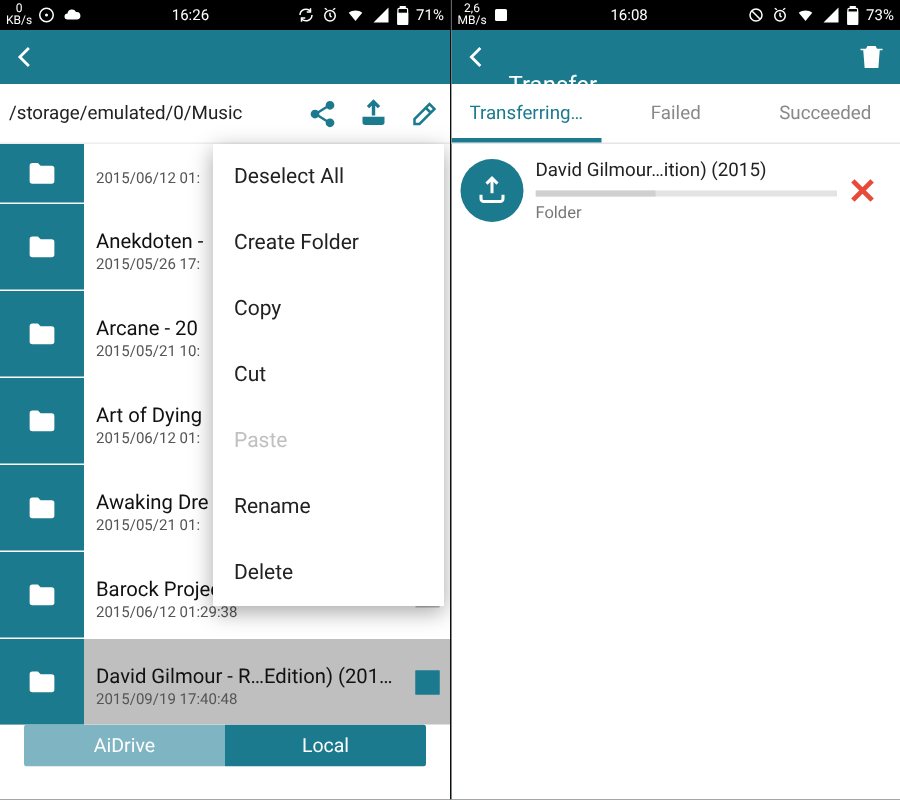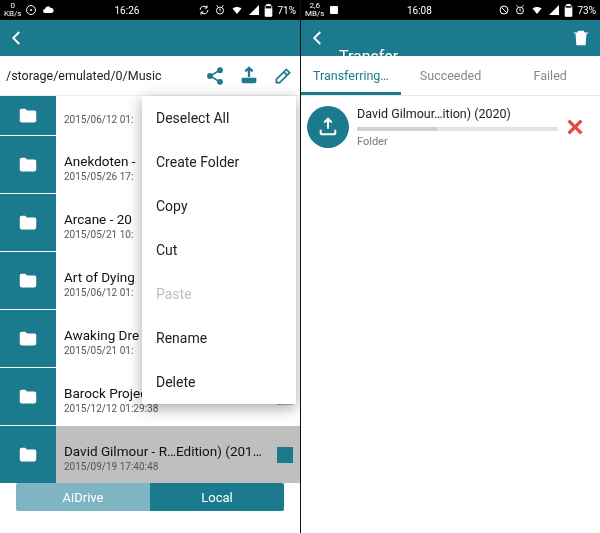--- a/index.html
+++ b/index.html
@@ -197,21 +197,21 @@
           </div>
       </div>
       <div class="row">
         <div class="iconcell">
             <svg width="26" height="22" viewBox="0 0 24 24" fill="#fff">
               <path d="M3 6a2 2 0 0 1 2-2h4l2 2h8a2 2 0 0 1 2 2v9a2 2 0 0 1-2 2H5a2 2 0 0 1-2-2V6z"></path>
             </svg>
           </div>
         <div class="body">
             <div class="name">Barock Project - Skyline (2015)</div>
-            <div class="date">2015/12/12 01:29:38</div>
+            <div class="date">2015/06/12 01:29:38</div>
           </div>
         <div class="chk">
             <div class="chk-box"></div>
           </div>
       </div>
       <div class="row selected">
         <div class="iconcell">
             <svg width="26" height="22" viewBox="0 0 24 24" fill="#fff">
               <path d="M3 6a2 2 0 0 1 2-2h4l2 2h8a2 2 0 0 1 2 2v9a2 2 0 0 1-2 2H5a2 2 0 0 1-2-2V6z"></path>
             </svg>
@@ -284,33 +284,33 @@
         </svg>
       <span class="title">Transfer</span>
       <span class="spacer"></span>
       <svg width="22" height="22" viewBox="0 0 24 24" fill="#fff">
           <path d="M6 7h12l-1 13H7L6 7zm3-3h6l1 2H8l1-2zM4 6h16v1H4z"></path>
         </svg>
     </div>
 
     <div class="tabs">
       <div class="tab active">Transferring…</div>
+      <div class="tab">Failed</div>
       <div class="tab">Succeeded</div>
-      <div class="tab">Failed</div>
     </div>
 
     <div class="transfer-item">
       <div class="circ">
         <svg width="22" height="22" viewBox="0 0 24 24" fill="none" stroke="#fff" stroke-width="2.2">
             <path d="M4 15v3a2 2 0 0 0 2 2h12a2 2 0 0 0 2-2v-3"></path>
             <path d="M12 3v11M8 7l4-4 4 4"></path>
           </svg>
       </div>
       <div class="info">
-        <div class="tname">David Gilmour…ition) (2020)</div>
+        <div class="tname">David Gilmour…ition) (2015)</div>
         <div class="bar"></div>
         <div class="tlabel">Folder</div>
       </div>
       <div class="xbtn">
         <svg width="22" height="22" viewBox="0 0 24 24" stroke="#e84a3a" stroke-width="3.5">
             <path d="M5 5l14 14M19 5L5 19"></path>
           </svg>
       </div>
     </div>
   </div>

